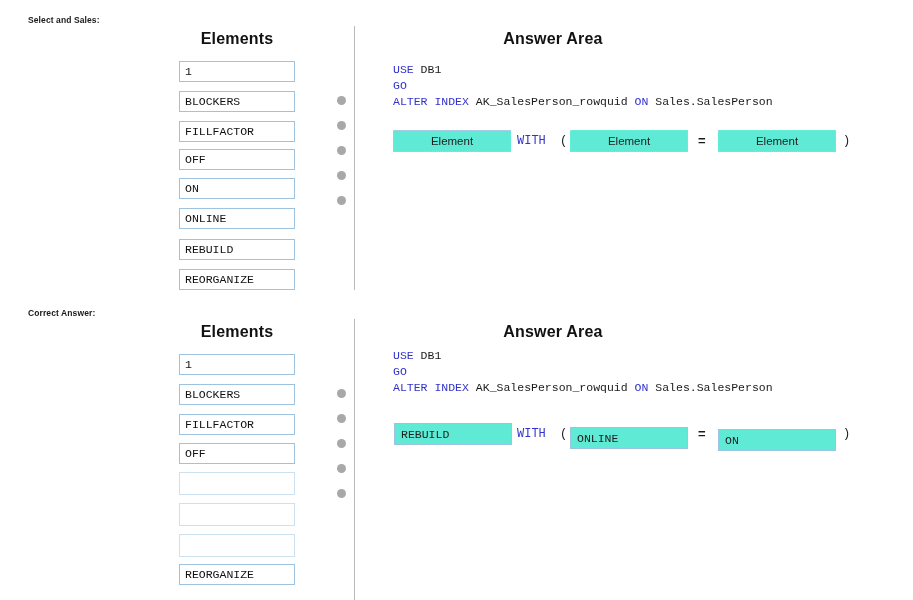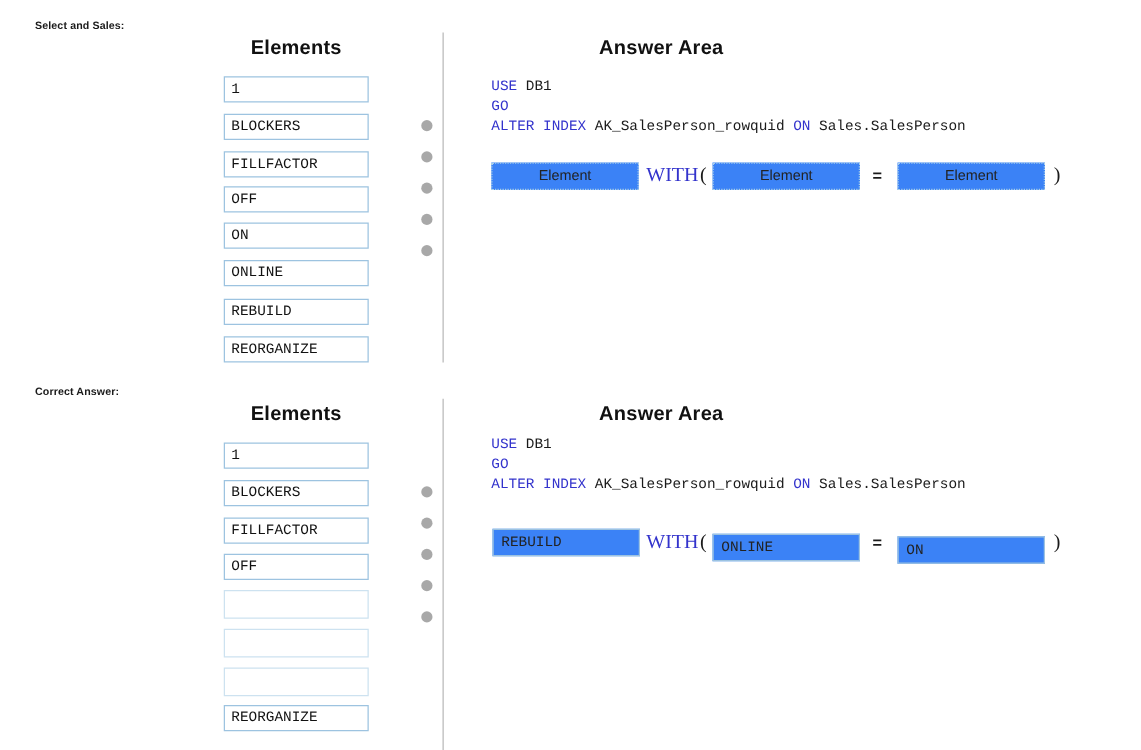--- a/index.html
+++ b/index.html
@@ -40,21 +40,21 @@
     color: #111111;
     white-space: nowrap;
     letter-spacing: 0.2px;
   }
   .heading.elements-heading {
     left: 178px;
     width: 118px;
     text-align: center;
   }
   .heading.answer-heading {
-    left: 416px;
+    left: 440px;
     width: 226px;
     text-align: center;
   }
 
   .divider {
     position: absolute;
     left: 354px;
     width: 1px;
     background: #b9b9b9;
   }
@@ -118,42 +118,42 @@
     height: 26px;
   }
   .slot {
     position: absolute;
     top: 0;
     height: 22px;
     box-sizing: border-box;
     font-family: "Liberation Sans", sans-serif;
     font-size: 11.5px;
     line-height: 20px;
-    background: #3b82f6;
+    background: #5eead4;
     color: #222222;
     white-space: nowrap;
     overflow: hidden;
   }
   .slot.placeholder {
     border: 1px dotted #a9cfe8;
     text-align: center;
   }
   .slot.filled {
     border: 1px solid #9dc3e0;
     text-align: left;
     padding-left: 6px;
     font-family: "Liberation Mono", monospace;
     font-size: 11.5px;
     line-height: 21px;
   }
   .inline-token {
     position: absolute;
     top: 0;
-    font-family: Liberation Serif, serif;
-    font-size: 16px;
+    font-family: Liberation Mono, monospace;
+    font-size: 12px;
     line-height: 22px;
     white-space: nowrap;
   }
   .inline-token.kw {
     color: #3333cc;
     font-weight: normal;
   }
   .inline-token.punct {
     color: #1a1a1a;
   }

